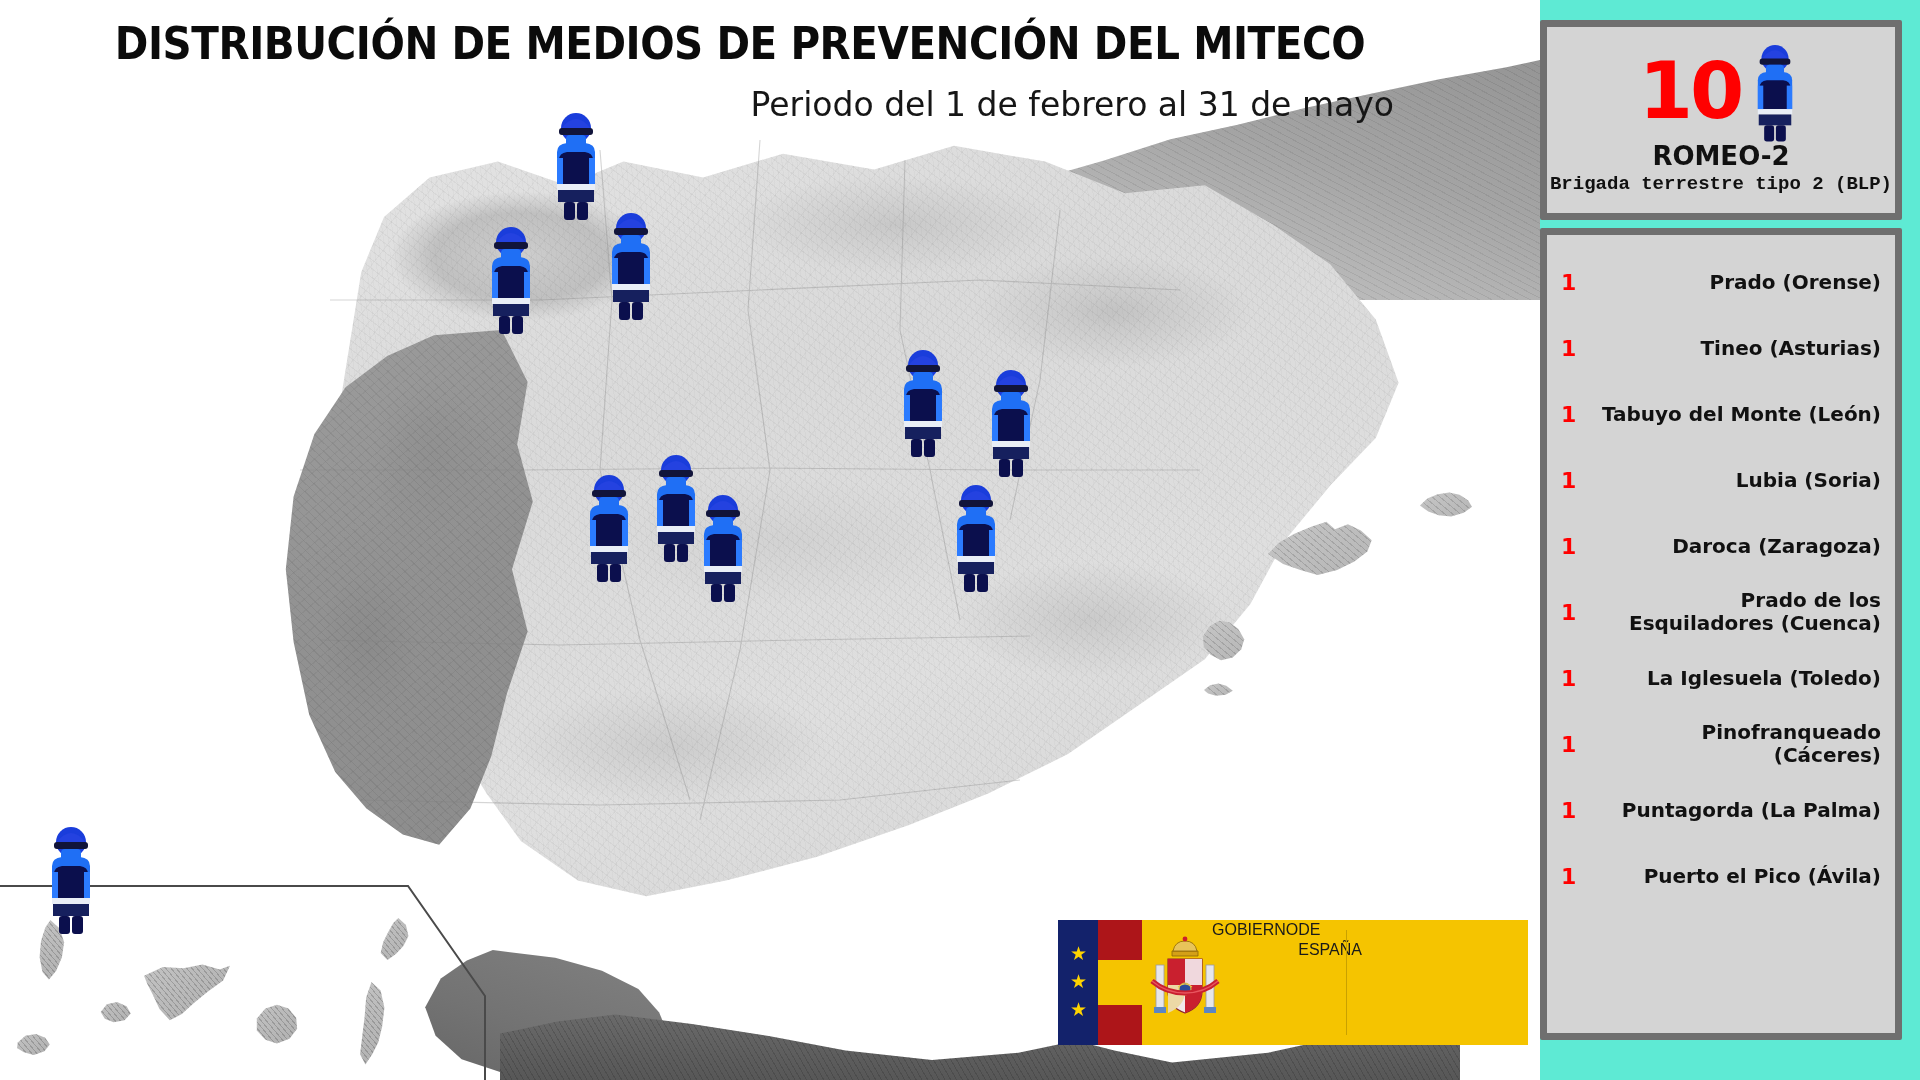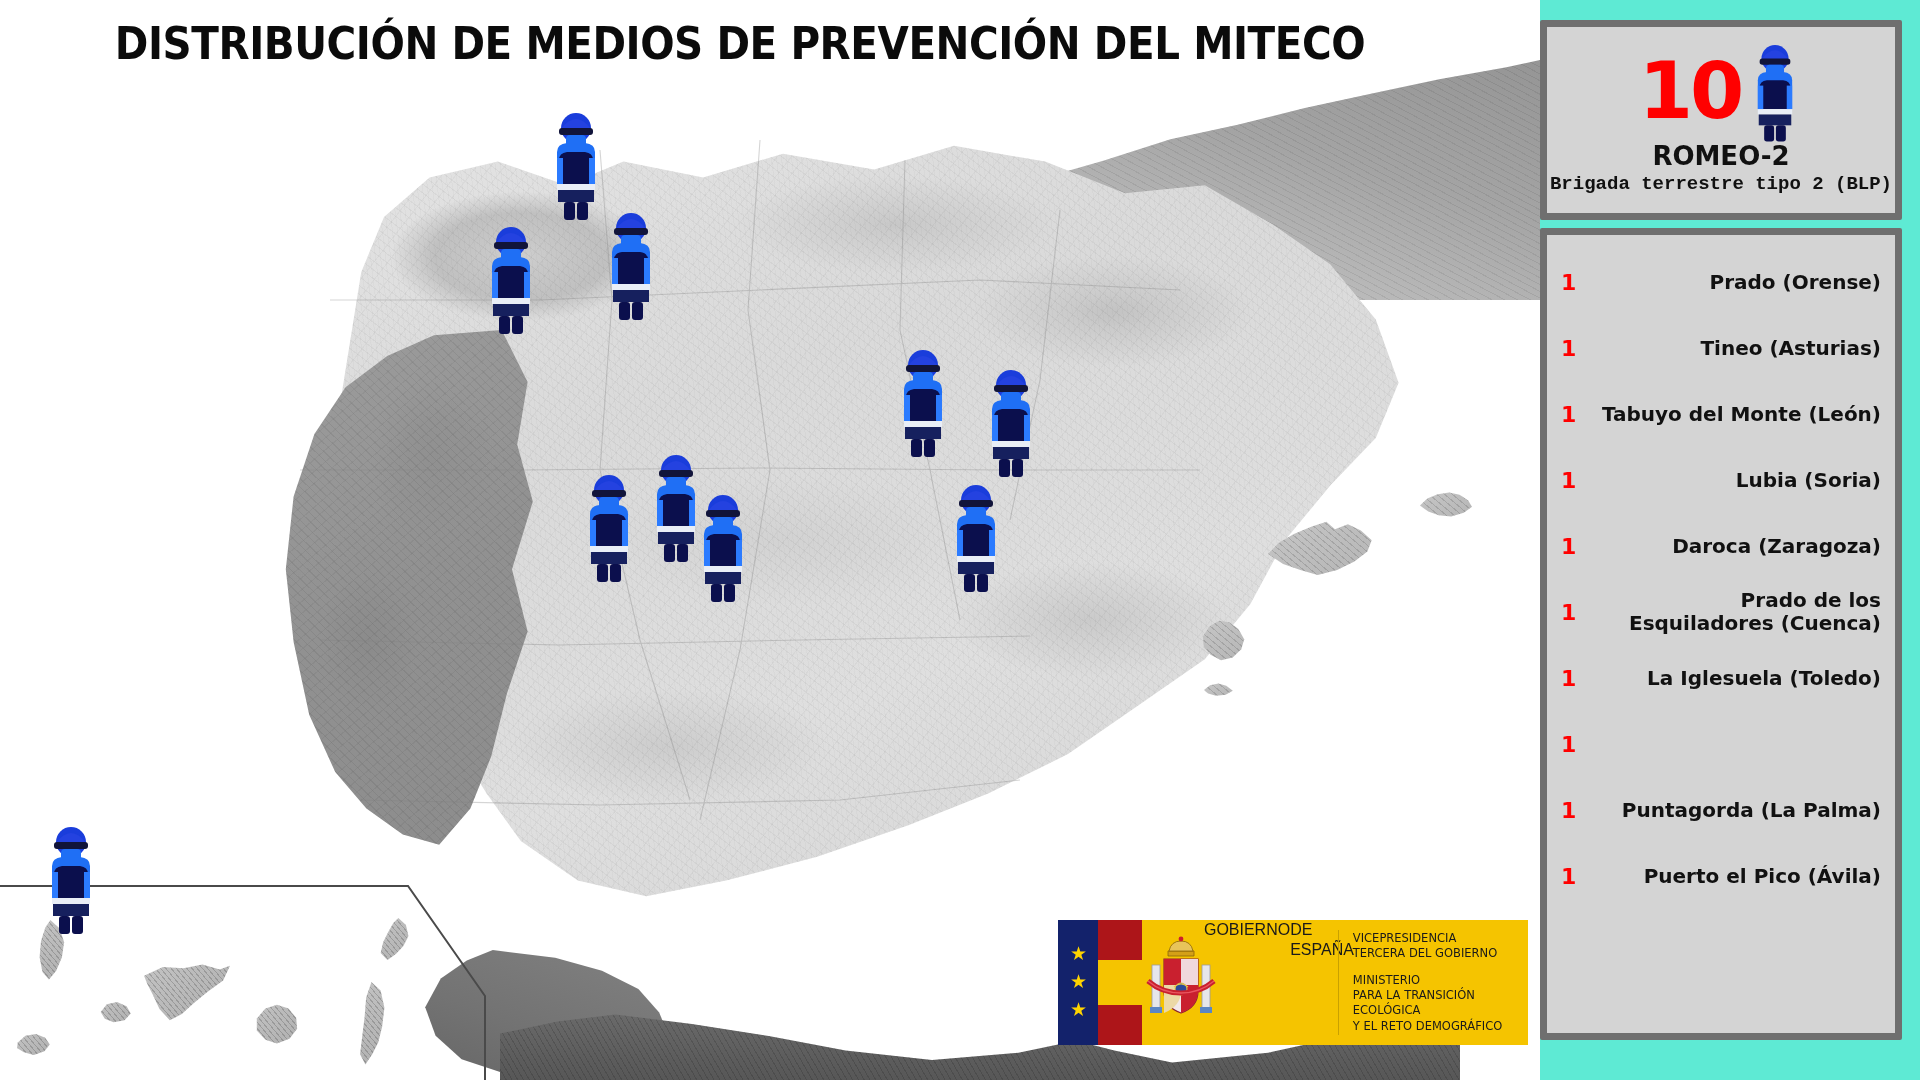--- a/index.html
+++ b/index.html
@@ -265,20 +265,21 @@
     <div class="canary" id="la-palma"></div>
     <div class="canary" id="la-gomera"></div>
     <div class="canary" id="el-hierro"></div>
     <div class="canary" id="tenerife"></div>
     <div class="canary" id="gran-canaria"></div>
     <div class="canary" id="fuerteventura"></div>
     <div class="canary" id="lanzarote"></div>
 
     <div id="title-block">
       <div id="map-title">DISTRIBUCIÓN DE MEDIOS DE PREVENCIÓN DEL MITECO</div>
+      <div id="map-subtitle">Periodo del 1 de febrero al  31 de mayo</div>
     </div>
 
     <div id="marker-layer">
         <div class="marker" title="Tineo (Asturias)" style="left: 545px; top: 108px;">
           <svg viewBox="0 0 62 112">
     <ellipse cx="31" cy="20" rx="15" ry="15" fill="#1a3ddb"></ellipse>
     <path d="M16 21 q15 -20 30 0 z" fill="#2442e0"></path>
     <rect x="14" y="20" width="34" height="7" rx="3" fill="#11143a"></rect>
     <rect x="21" y="27" width="20" height="15" rx="4" fill="#1f6ff5"></rect>
     <path d="M12 44 q0 -8 10 -9 h18 q10 1 10 9 v32 h-38 z" fill="#1f6ff5"></path>
@@ -489,20 +490,21 @@
         <div class="legend-row">
           <span class="legend-qty">1</span>
           <span class="legend-name">Prado de los Esquiladores (Cuenca)</span>
         </div>
         <div class="legend-row">
           <span class="legend-qty">1</span>
           <span class="legend-name">La Iglesuela (Toledo)</span>
         </div>
         <div class="legend-row">
           <span class="legend-qty">1</span>
+          <span class="legend-name">Pinofranqueado (Cáceres)</span>
         </div>
         <div class="legend-row">
           <span class="legend-qty">1</span>
           <span class="legend-name">Puntagorda (La Palma)</span>
         </div>
         <div class="legend-row">
           <span class="legend-qty">1</span>
           <span class="legend-name">Puerto el Pico (Ávila)</span>
         </div>
       </div>
@@ -548,23 +550,15 @@
       </svg>
     </div>
 
     <div id="gov-text">
       <span>GOBIERNO</span>
       <span>DE ESPAÑA</span>
     </div>
 
     <div id="gov-divider"></div>
 
-    <div id="ministry-text">
-      <span>VICEPRESIDENCIA</span>
-      <span>TERCERA DEL GOBIERNO</span>
-      <span class="gap"></span>
-      <span>MINISTERIO</span>
-      <span>PARA LA TRANSICIÓN ECOLÓGICA</span>
-      <span>Y EL RETO DEMOGRÁFICO</span>
-    </div>
   </div>
 
 </div>
 
 </body></html>

